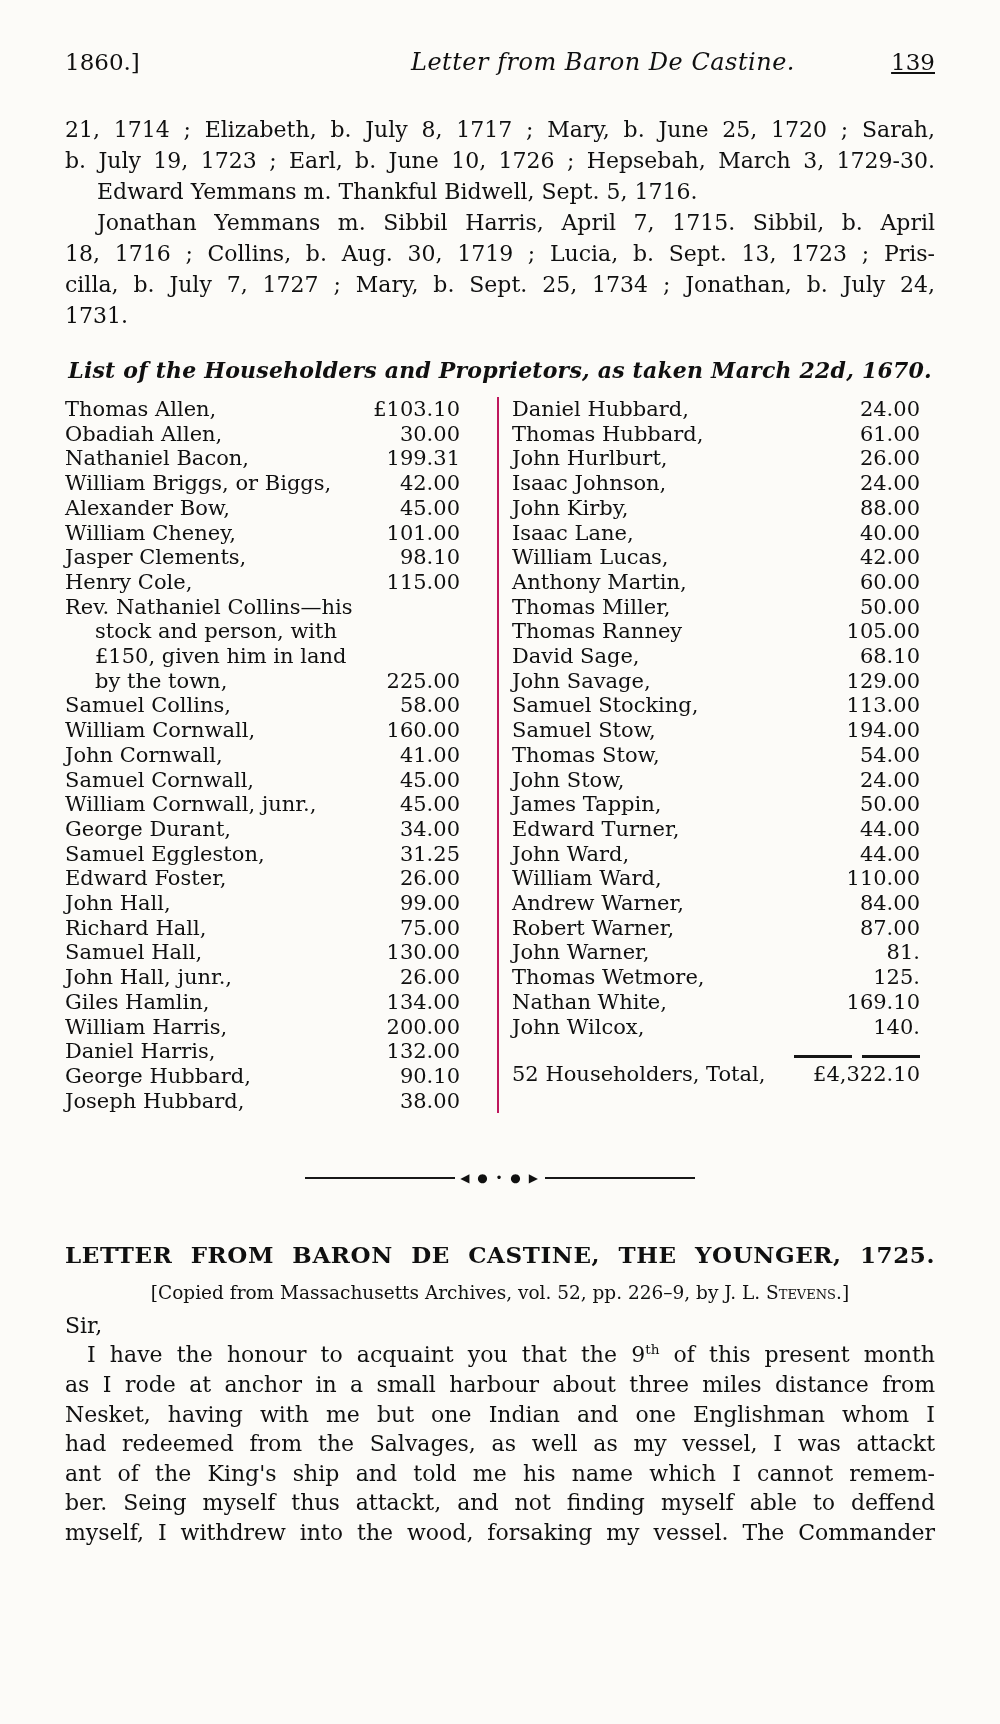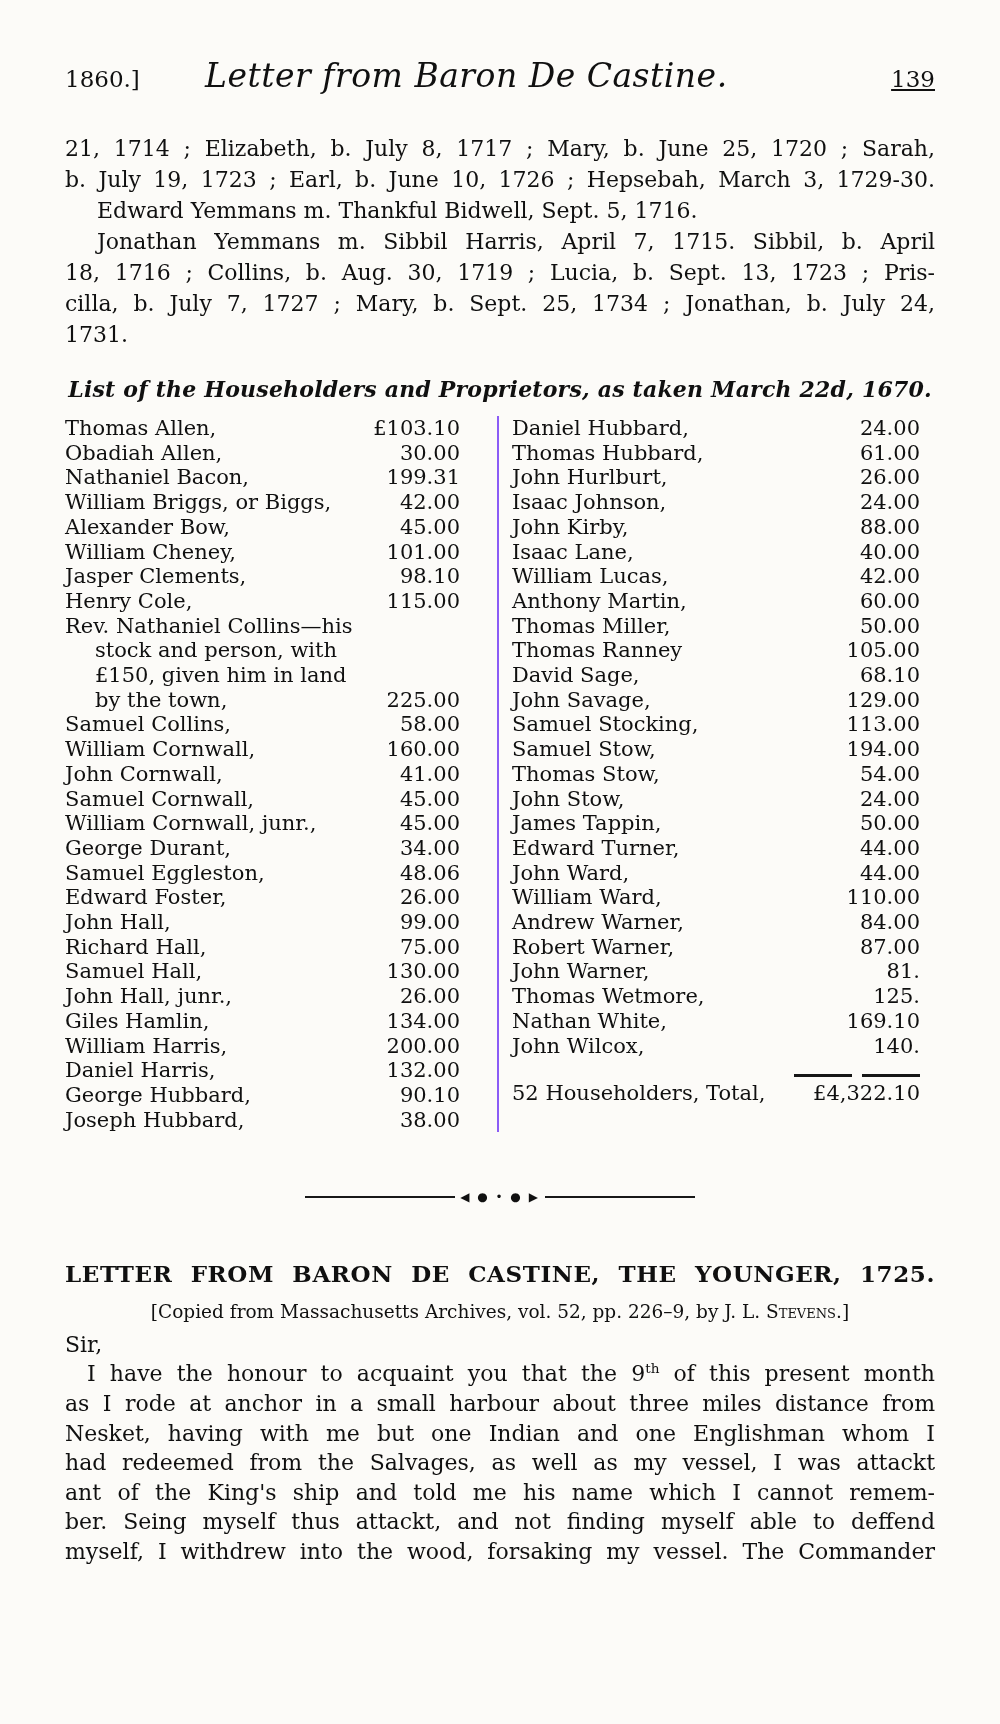--- a/index.html
+++ b/index.html
@@ -7,35 +7,35 @@
     width:1000px;height:1724px;
     background:#fcfbf8;color:#101010;
     font-family:"DejaVu Serif","Liberation Serif",serif;
     -webkit-font-smoothing:antialiased;
   }
   .page{width:870px;margin:0 auto;padding-top:48px;position:relative;}
 
   
   .runhead{display:flex;align-items:baseline;font-size:23px;}
   .runhead .year{width:140px;}
-  .runhead .title{flex:1;text-align:left;font-style:italic;font-size:33px;letter-spacing:.5px;margin-top:8px;}
+  .runhead .title{flex:1;text-align:right;font-style:italic;font-size:24px;letter-spacing:.5px;}
   .runhead .pno{width:140px;text-align:right;text-decoration:underline;}
 
   
   .genealogy{margin-top:38px;font-size:22px;line-height:31px;}
   .jl{text-align:justify;text-align-last:justify;}
   .ind{padding-left:32px;}
 
   
   .list-heading{margin-top:26px;font-style:italic;font-weight:600;font-size:22px;text-align:center;letter-spacing:.2px;}
 
   
   .htable{display:flex;margin-top:14px;font-size:21px;line-height:24.7px;}
   .col-left{width:432px;}
-  .col-right{flex:1;border-left:2px solid #8b5cf6;padding-left:13px;}
+  .col-right{flex:1;border-left:2px solid #be185d;padding-left:13px;}
   .trow{display:flex;}
   .tname{white-space:nowrap;}
   .tamt{margin-left:auto;white-space:nowrap;}
   .col-left .tamt{padding-right:37px;}
   .col-right .tamt{padding-right:15px;}
   .trow.sub .tname{padding-left:30px;}
   .total-block{margin-top:16px;}
   .total-rules{display:flex;justify-content:flex-end;gap:10px;padding-right:15px;margin-bottom:4px;}
   .total-rules .seg{width:58px;height:3px;background:#161616;}
   .total-row{display:flex;}
@@ -149,21 +149,21 @@
       <div class="trow">
           <span class="tname">William Cornwall, junr.,</span>
           <span class="tamt">45.00</span>
         </div>
       <div class="trow">
           <span class="tname">George Durant,</span>
           <span class="tamt">34.00</span>
         </div>
       <div class="trow">
           <span class="tname">Samuel Eggleston,</span>
-          <span class="tamt">48.06</span>
+          <span class="tamt">31.25</span>
         </div>
       <div class="trow">
           <span class="tname">Edward Foster,</span>
           <span class="tamt">26.00</span>
         </div>
       <div class="trow">
           <span class="tname">John Hall,</span>
           <span class="tamt">99.00</span>
         </div>
       <div class="trow">

